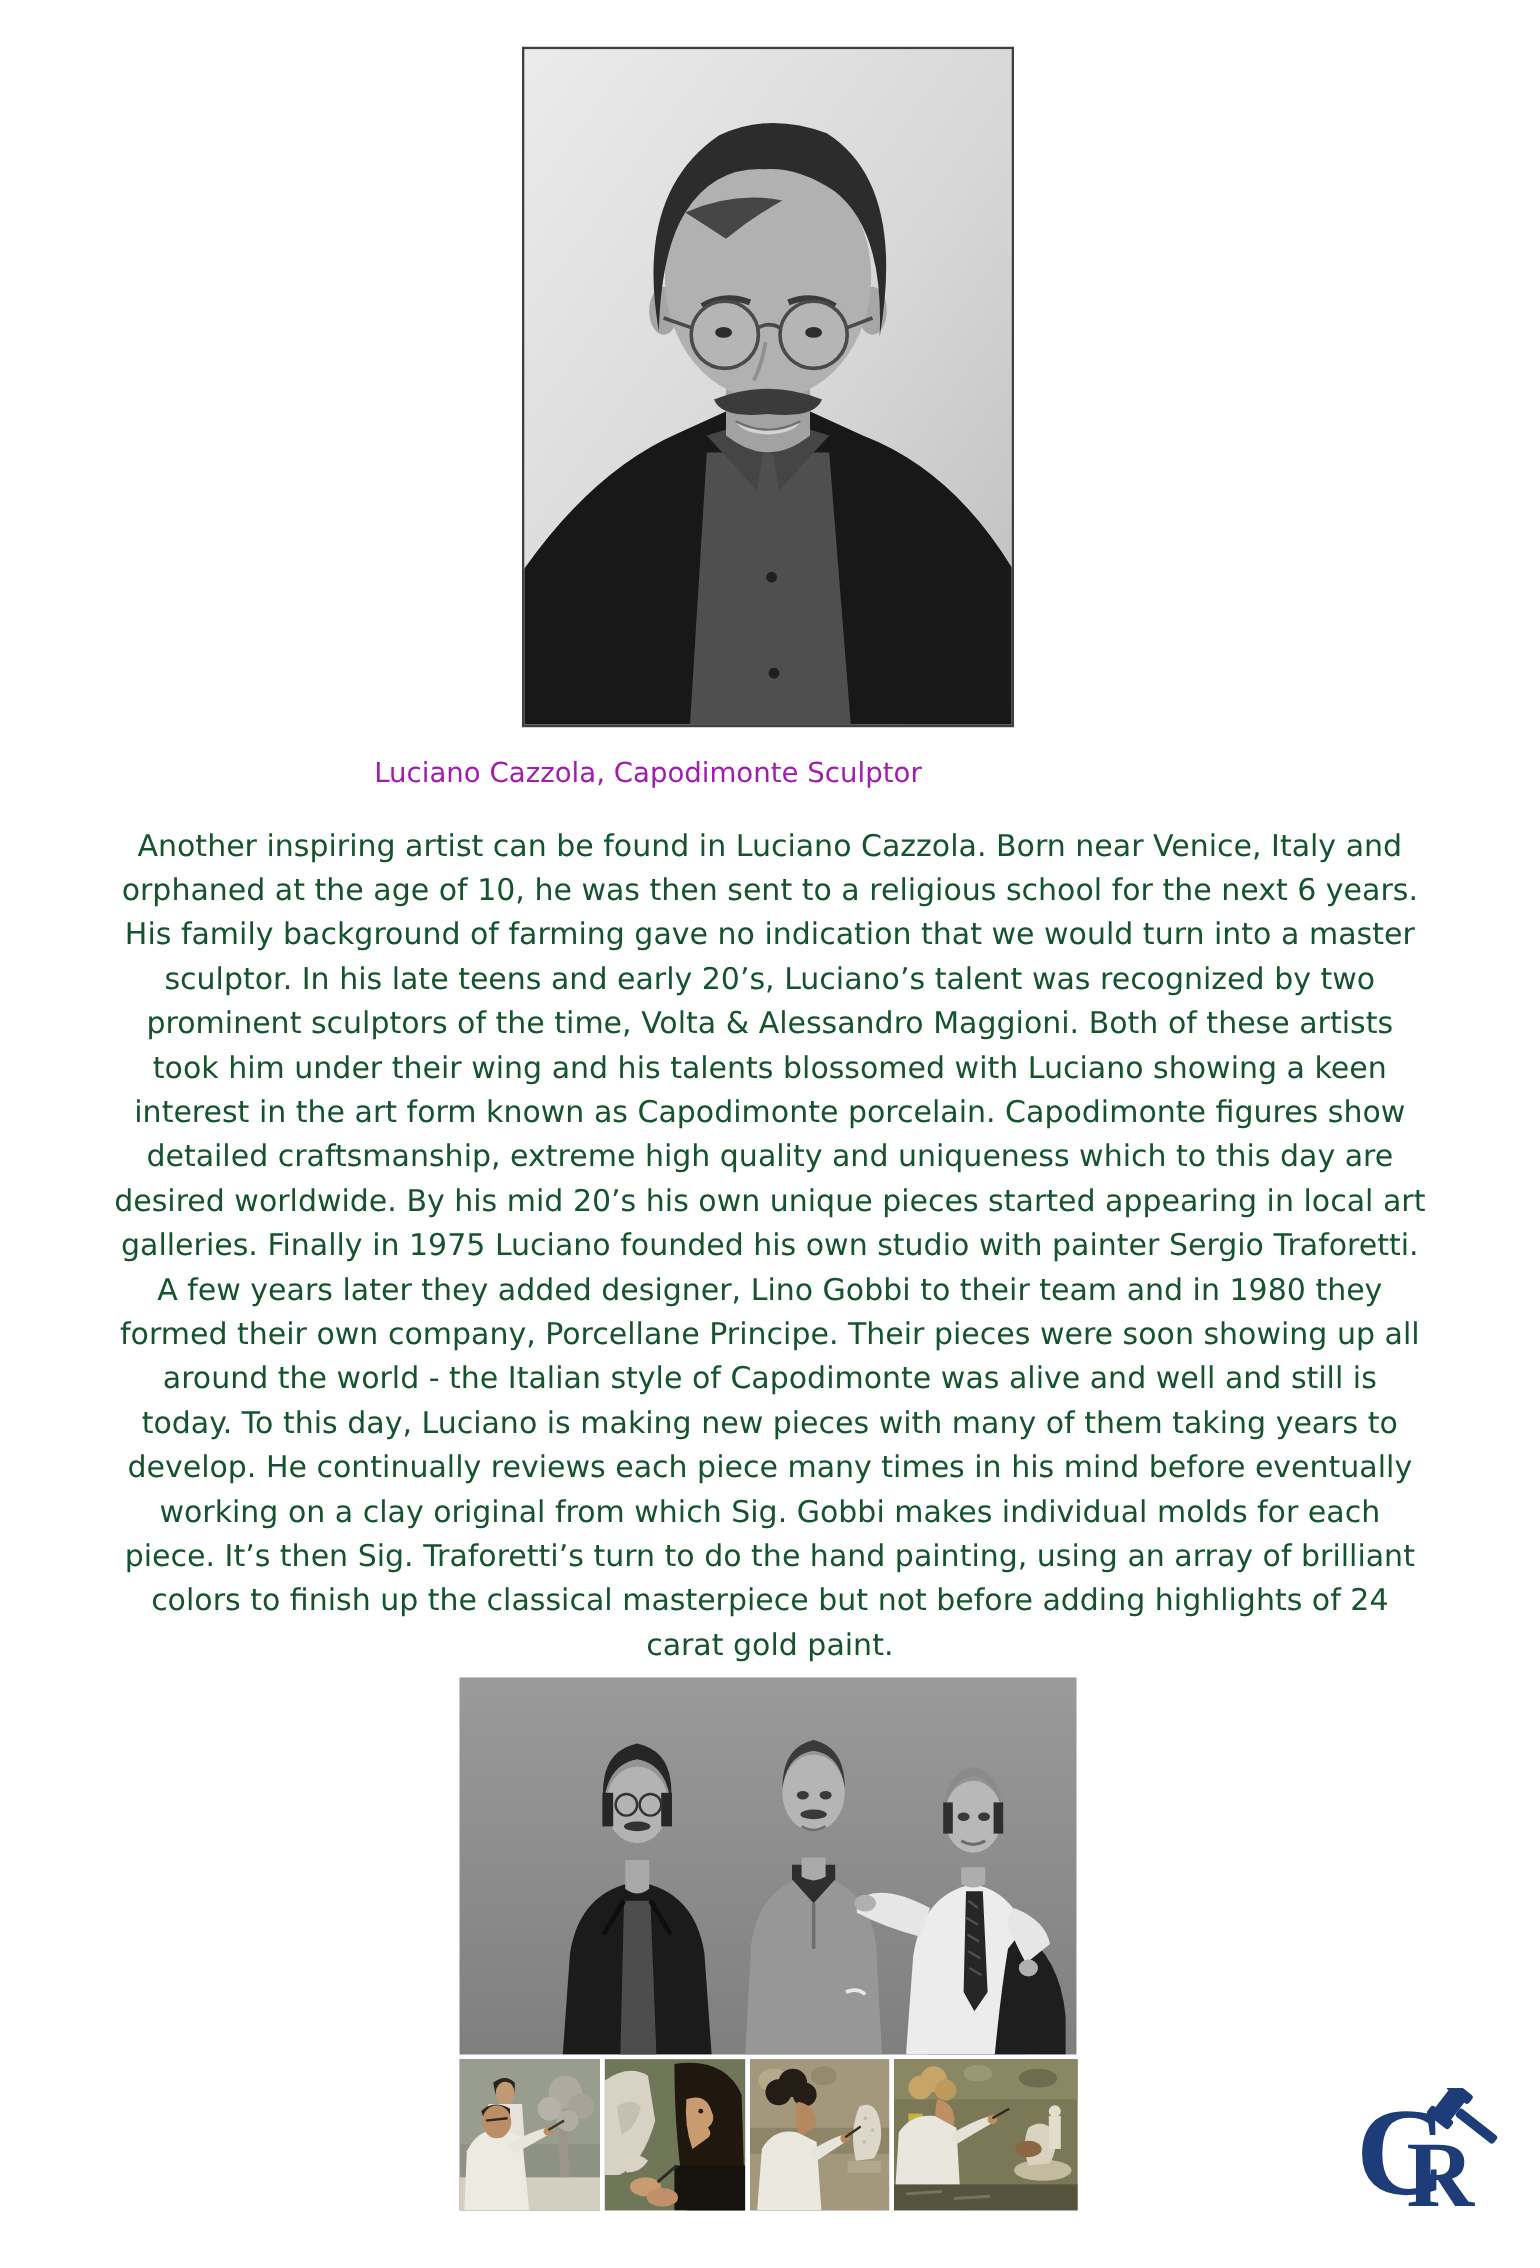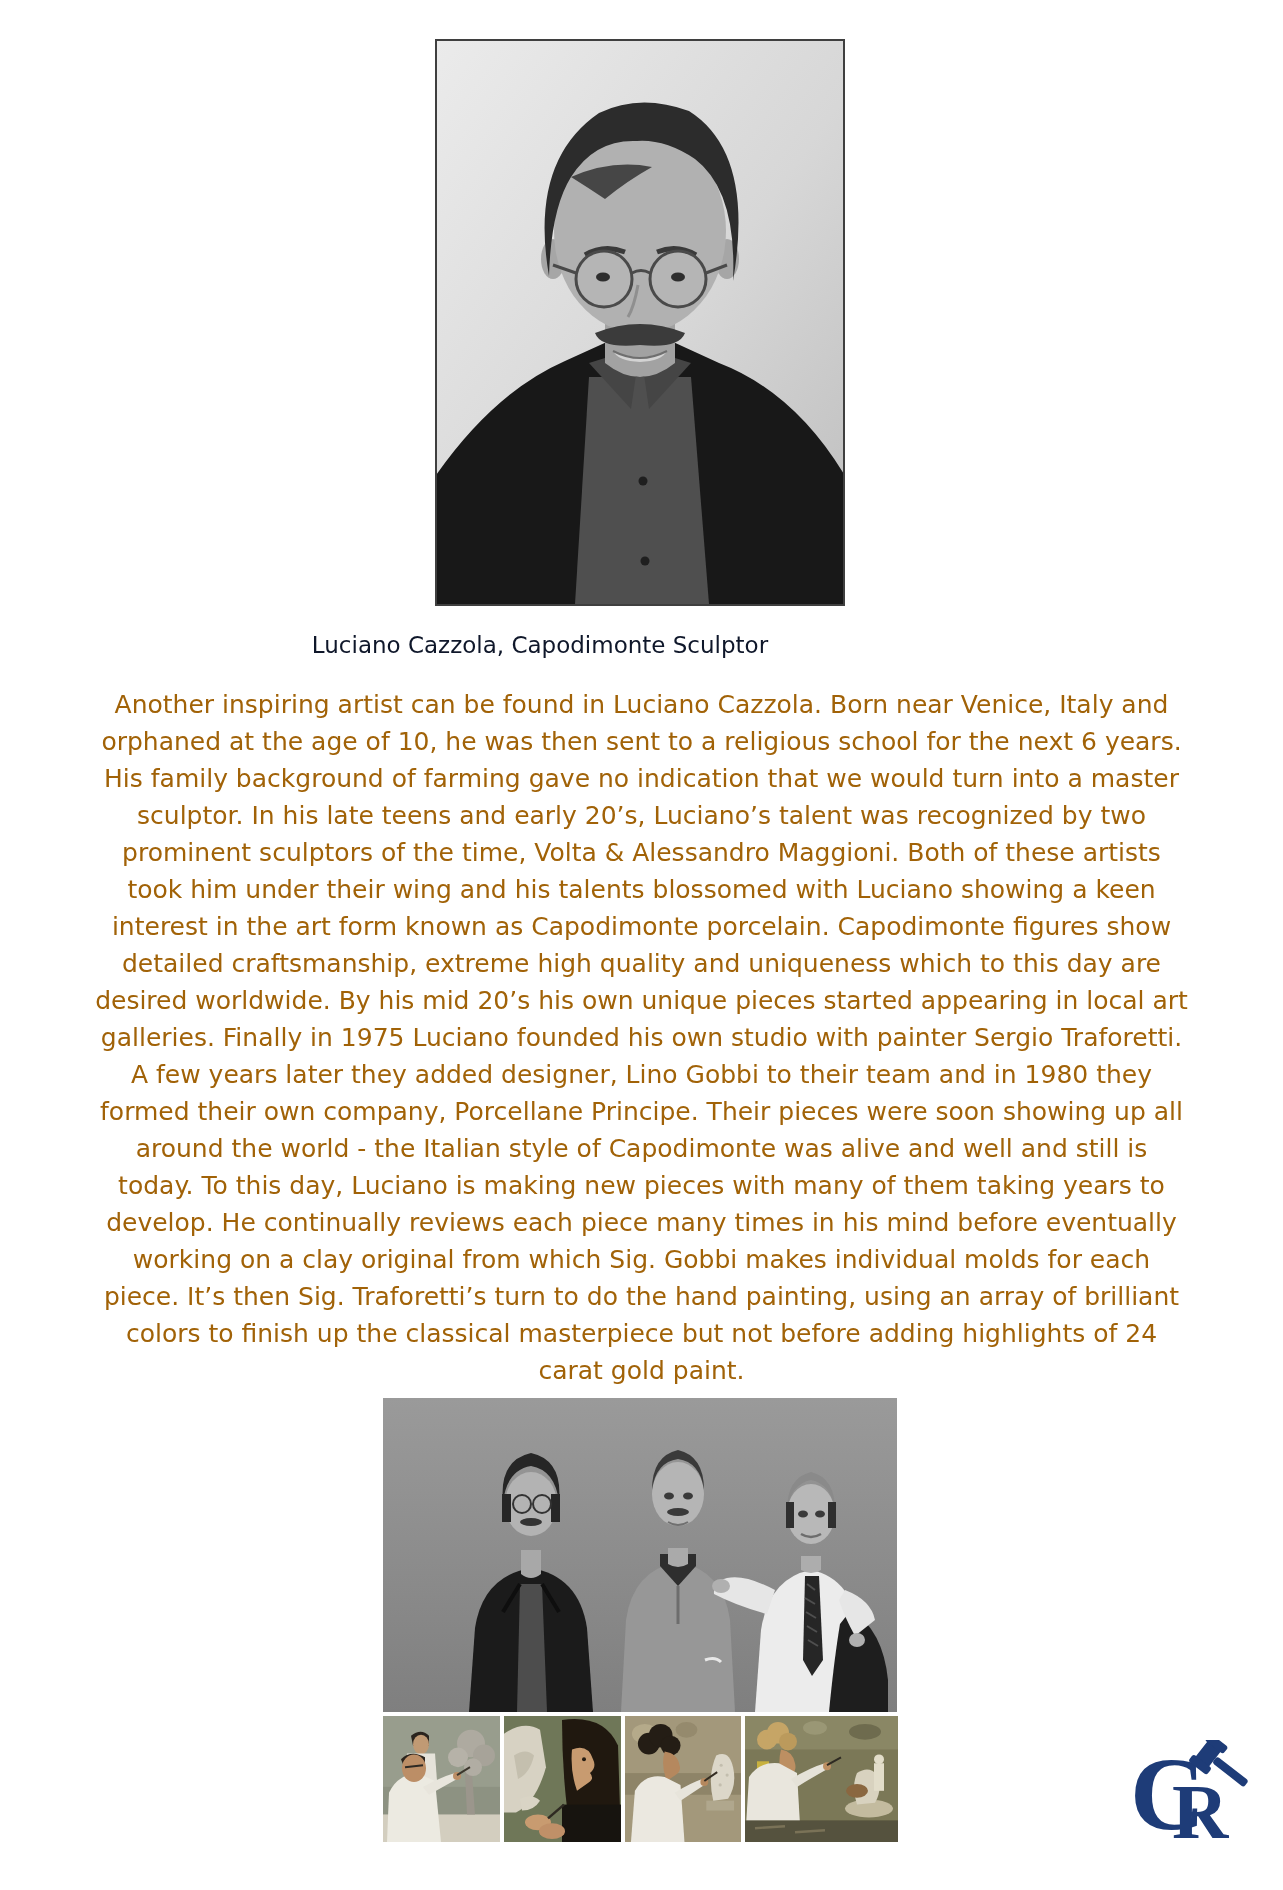--- a/index.html
+++ b/index.html
@@ -16,27 +16,27 @@
     width:410px;height:567px;
     border:2px solid #3f3f3f;
     box-sizing:border-box;
     background:#d9d9d9;
   }
   .photo-frame svg{display:block;width:100%;height:100%;}
   .caption{
     position:absolute;left:0;top:630px;width:1080px;
     text-align:center;
     font-size:23px;line-height:30px;
-    color:#0f172a;
+    color:#a21caf;
   }
   .article{
     position:absolute;left:0;top:686px;width:1283px;
     text-align:center;
     font-size:25px;line-height:37px;
-    color:#a16207;
+    color:#14532d;
     white-space:pre-line;
   }
   .group-photo{
     position:absolute;left:383px;top:1398px;
     width:514px;height:314px;
     background:#8c8c8c;
   }
   .group-photo svg{display:block;width:100%;height:100%;}
   .thumb-row{
     position:absolute;left:383px;top:1716px;

